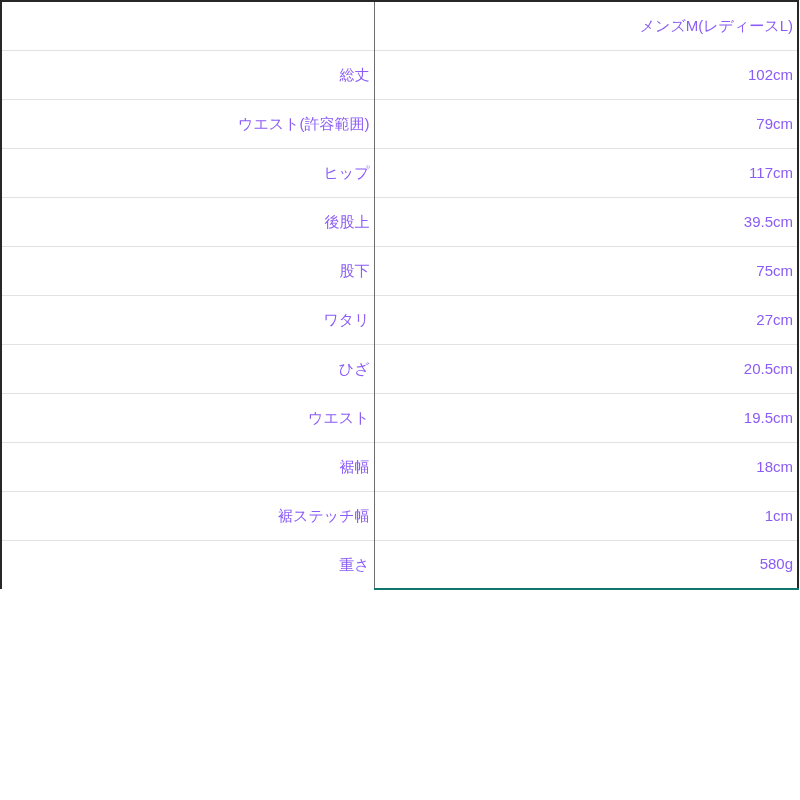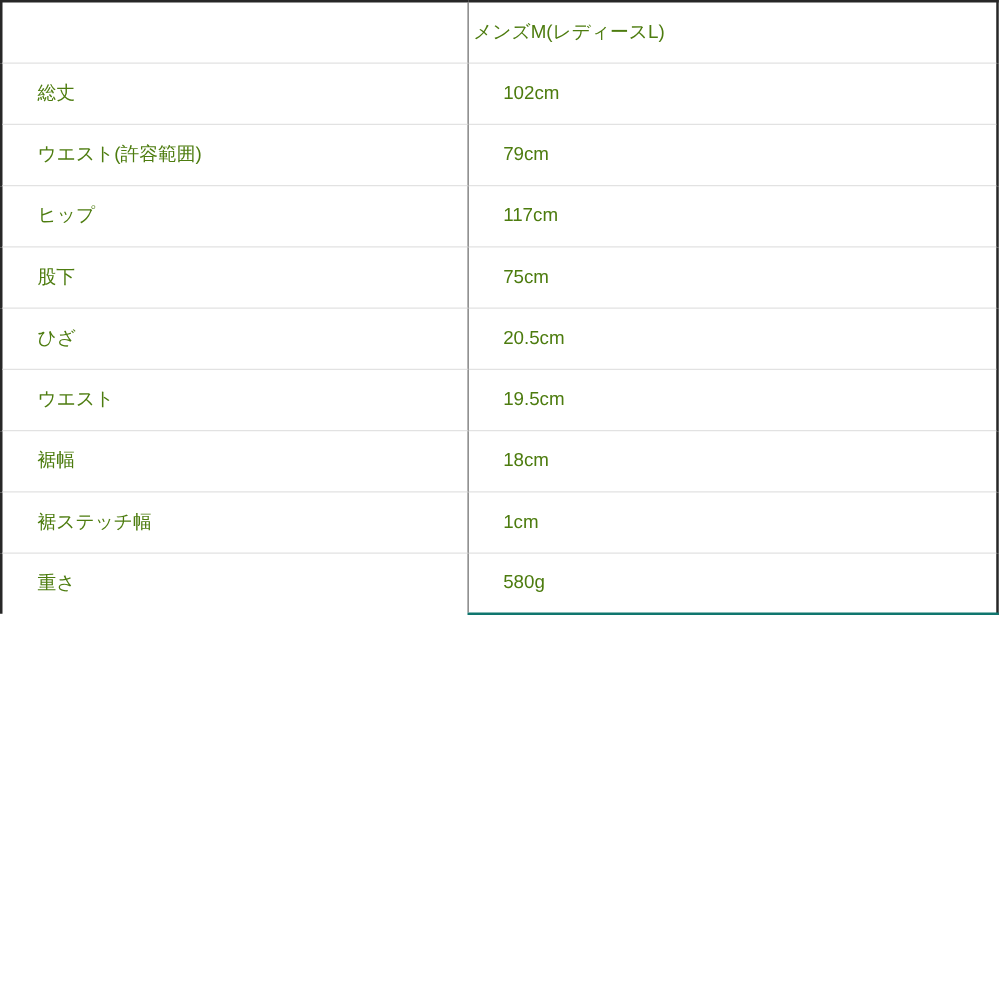--- a/index.html
+++ b/index.html
@@ -19,25 +19,25 @@
     border-collapse: collapse;
     table-layout: fixed;
     width: 797px;
     margin: 0;
   }
   table.size-chart th,
   table.size-chart td {
     box-sizing: border-box;
     height: 49px;
     padding: 0 4px;
-    text-align: left;
+    text-align: right;
     vertical-align: middle;
     font-size: 15px;
     line-height: 1.2;
-    color: #4d7c0f;
+    color: #8b5cf6;
     font-weight: normal;
     background: #ffffff;
   }
   
   .c1 {
     border-left: 2px solid #272727;
     border-right: 1px solid #6e6e6e;
   }
   
   .c2 {
@@ -92,22 +92,30 @@
       </tr>
       <tr>
         <td class="c1">ウエスト(許容範囲)</td>
         <td class="c2">79cm</td>
       </tr>
       <tr>
         <td class="c1">ヒップ</td>
         <td class="c2">117cm</td>
       </tr>
       <tr>
+        <td class="c1">後股上</td>
+        <td class="c2">39.5cm</td>
+      </tr>
+      <tr>
         <td class="c1">股下</td>
         <td class="c2">75cm</td>
+      </tr>
+      <tr>
+        <td class="c1">ワタリ</td>
+        <td class="c2">27cm</td>
       </tr>
       <tr>
         <td class="c1">ひざ</td>
         <td class="c2">20.5cm</td>
       </tr>
       <tr>
         <td class="c1">ウエスト</td>
         <td class="c2">19.5cm</td>
       </tr>
       <tr>

